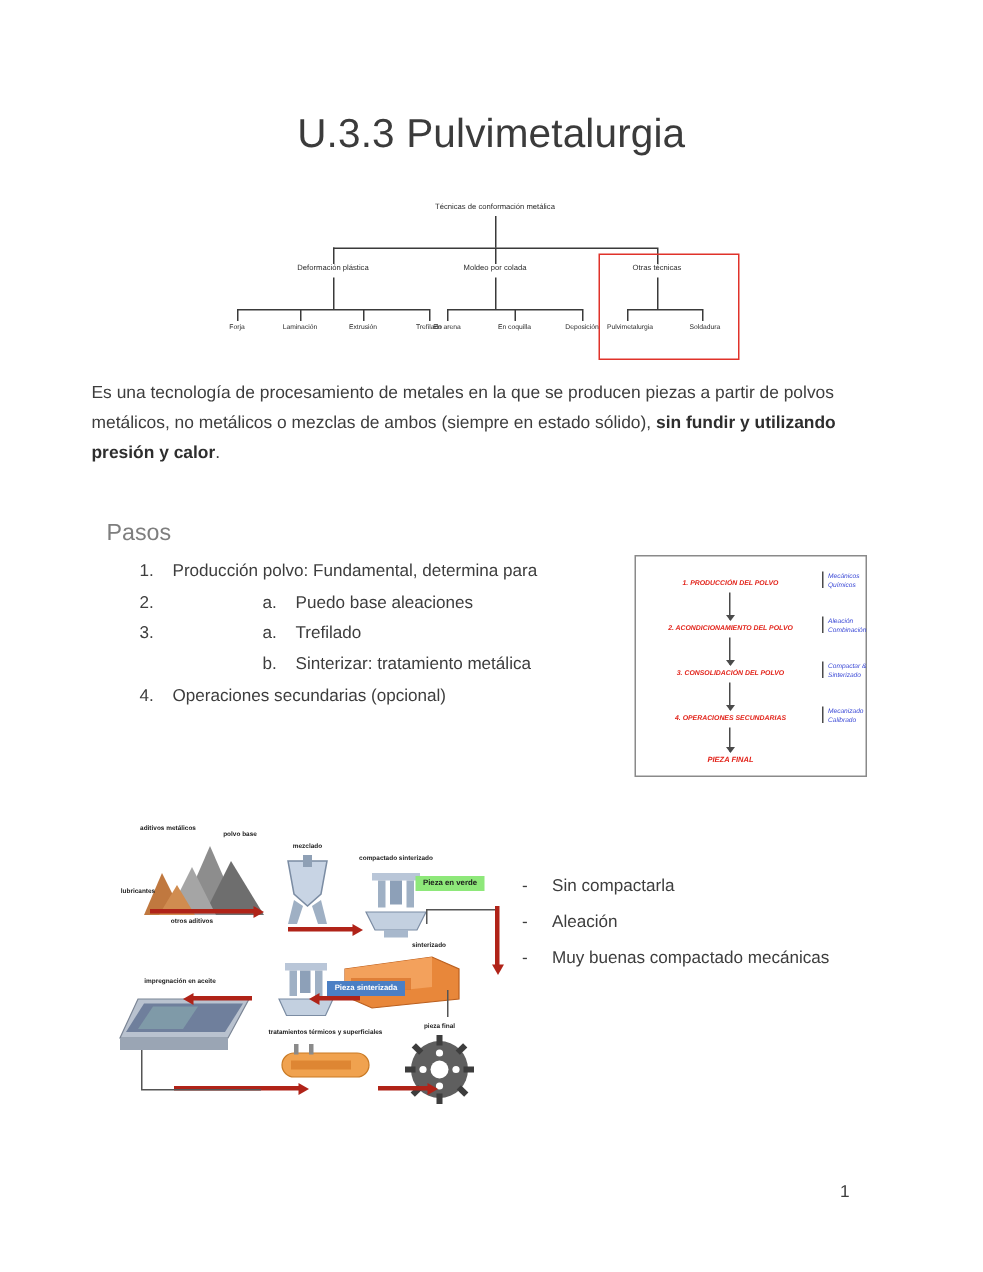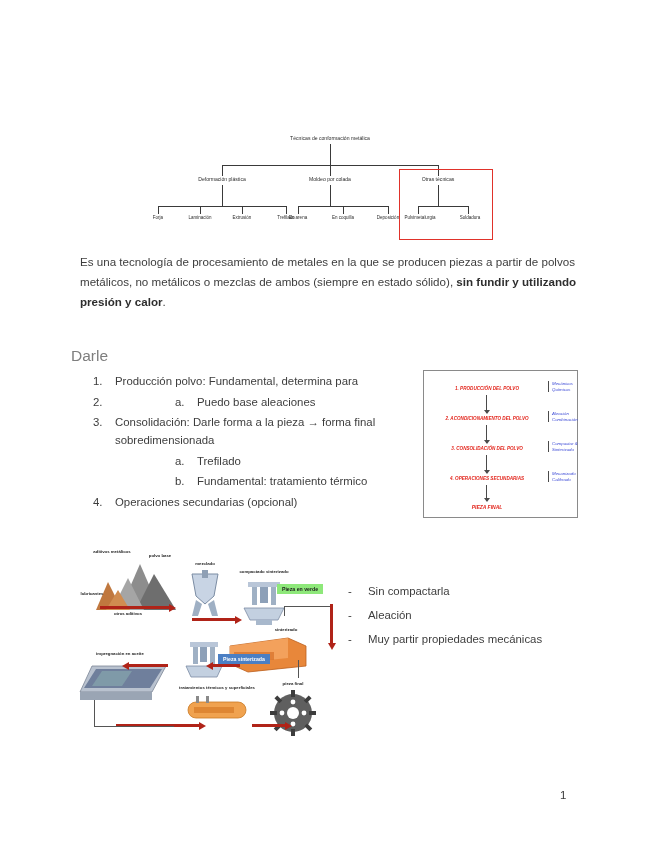--- a/index.html
+++ b/index.html
@@ -67,21 +67,21 @@
   .tree .redbox {
     position: absolute;
     border: 1.1px solid #e0322a;
     box-sizing: border-box;
   }
 
   
   .intro {
     position: absolute;
     top: 252px;
-    left: 80px;
+    left: 61px;
     width: 516px;
     font-size: 11.6px;
     line-height: 1.72;
     color: #3d3d3d;
     text-align: left;
   }
   .intro b { font-weight: bold; color: #2e2e2e; }
 
   
   .h2 {
@@ -308,20 +308,21 @@
     left: 560px;
     font-size: 11.5px;
     color: #3d3d3d;
   }
 </style>
 </head>
 <body>
 
 <div class="page">
 
+  <div class="doc-title">U.3.3 Pulvimetalurgia</div>
 
   <div class="tree">
 
     <div class="node lv1" style="left:180px; top:0;">Técnicas de conformación metálica</div>
 
     <div class="vline" style="left:180px; top:8px; height:21px;"></div>
 
     <div class="hline" style="left:72px; top:29px; width:216px;"></div>
     <div class="vline" style="left:72px; top:29px; height:11px;"></div>
     <div class="vline" style="left:180px; top:29px; height:11px;"></div>
@@ -356,44 +357,43 @@
     <div class="vline" style="left:288px; top:49px; height:21px;"></div>
     <div class="hline" style="left:268px; top:70px; width:50px;"></div>
     <div class="vline" style="left:268px; top:70px; height:8px;"></div>
     <div class="vline" style="left:318px; top:70px; height:8px;"></div>
     <div class="node lv3" style="left:270px; top:80px;">Pulvimetalurgia</div>
     <div class="node lv3" style="left:320px; top:80px;">Soldadura</div>
   </div>
 
   <div class="intro"><span>Es una tecnología de procesamiento de metales en la que se producen piezas a partir de polvos metálicos, no metálicos o mezclas de ambos (siempre en estado sólido), </span><b>sin fundir y utilizando presión y calor</b><span>.</span></div>
 
-  <div class="h2">Darle</div>
+  <div class="h2">Pasos</div>
 
   <div class="steps">
     <div class="li">
       <span class="marker">1.</span>
       <span>Producción polvo: Fundamental, determina para</span>
     </div>
     <div class="li">
       <span class="marker">2.</span>
       <div class="sub">
         <span class="marker">a.</span>
         <span>Puedo base aleaciones</span>
       </div>
     </div>
     <div class="li">
       <span class="marker">3.</span>
-      <span>Consolidación: Darle forma a la pieza → forma final sobredimensionada</span>
       <div class="sub">
         <span class="marker">a.</span>
         <span>Trefilado</span>
       </div>
       <div class="sub">
         <span class="marker">b.</span>
-        <span>Fundamental: tratamiento térmico</span>
+        <span>Sinterizar: tratamiento metálica</span>
       </div>
     </div>
     <div class="li">
       <span class="marker">4.</span>
       <span>Operaciones secundarias (opcional)</span>
     </div>
   </div>
 
   <div class="flow">
     <div class="stage" style="top:16px;">1. PRODUCCIÓN DEL POLVO</div>
@@ -523,19 +523,19 @@
     <div class="bullet">
       <span class="dash">-</span>
       <span>Sin compactarla</span>
     </div>
     <div class="bullet">
       <span class="dash">-</span>
       <span>Aleación</span>
     </div>
     <div class="bullet">
       <span class="dash">-</span>
-      <span>Muy partir propiedades mecánicas</span>
+      <span>Muy buenas compactado mecánicas</span>
     </div>
   </div>
 
   <div class="pageno">1</div>
 
 </div>
 
 </body></html>

